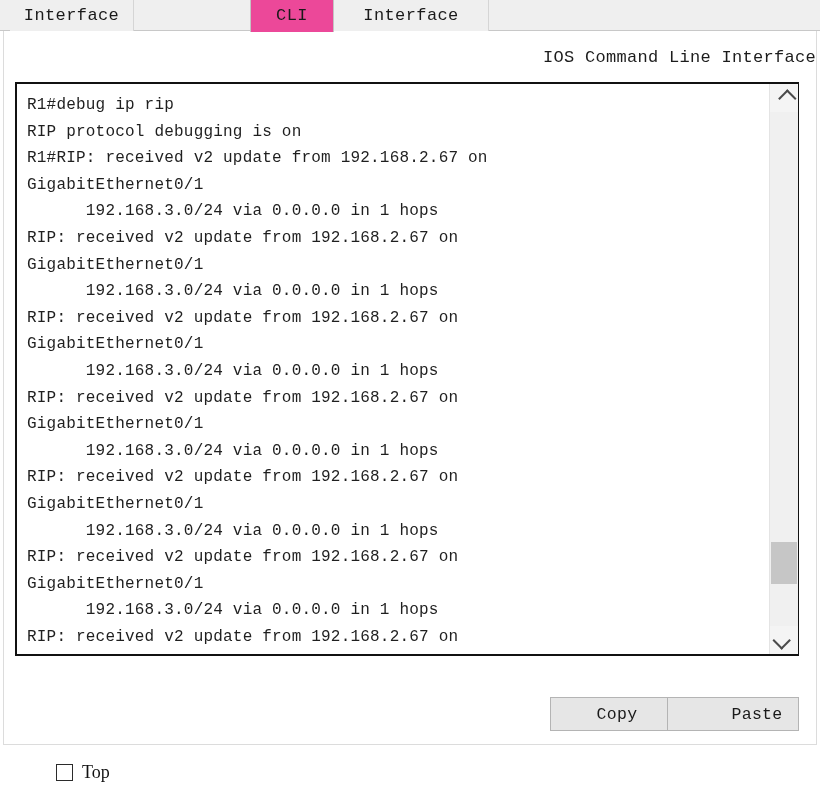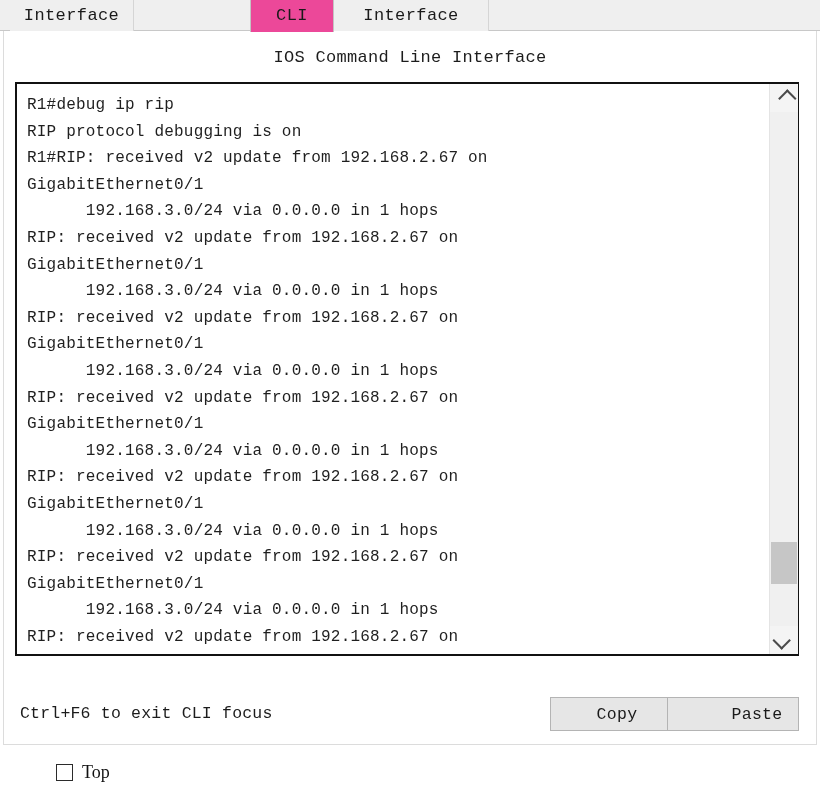--- a/index.html
+++ b/index.html
@@ -60,21 +60,21 @@
     border: 1px solid #dcdcdc;
     border-top: none;
     box-sizing: border-box;
   }
 
   .panel-title {
     position: absolute;
     left: 0;
     top: 17px;
     width: 100%;
-    text-align: center;
+    text-align: right;
     font-family: "Liberation Mono", "DejaVu Sans Mono", monospace;
     font-size: 17px;
     color: #1c1c1c;
     letter-spacing: 0.3px;
   }
 
   
   .console-wrap {
     position: absolute;
     left: 11px;
@@ -252,21 +252,20 @@
       </div>
       <div class="sb-track">
         <div class="sb-thumb"></div>
       </div>
       <div class="sb-btn down">
         <span class="chev down"></span>
       </div>
     </div>
   </div>
 
-  <div class="hint-text">Ctrl+F6 to exit CLI focus</div>
 
   <button class="btn copy">Copy</button>
   <button class="btn paste">Paste</button>
 </div>
 
 <div class="bottom-bar">
   <div class="cb-box"></div>
   <div class="cb-label">Top</div>
 </div>
 

